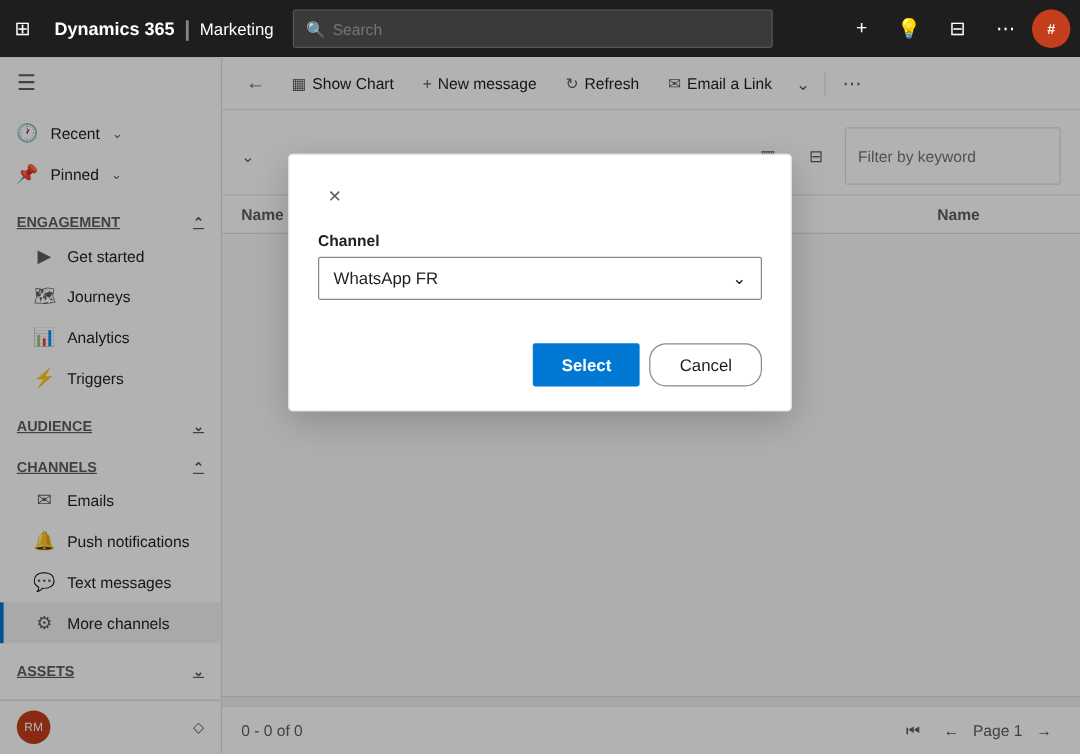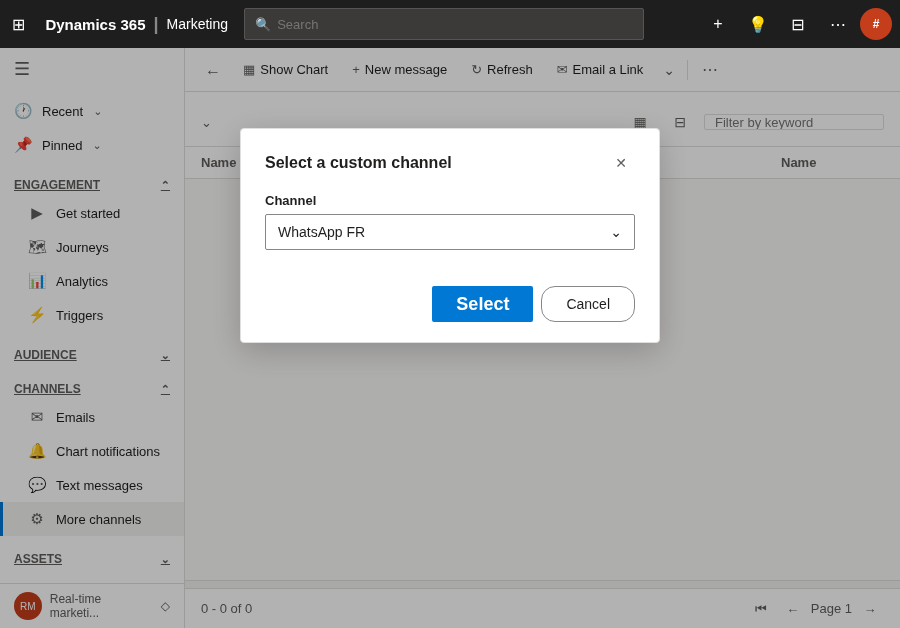--- a/index.html
+++ b/index.html
@@ -163,21 +163,21 @@
     }
     .page-title { font-size: 18px; font-weight: 600; color: #201f1e; }
     .page-title-chevron { color: #605e5c; font-size: 13px; cursor: pointer; }
     .page-header-actions { margin-left: auto; display: flex; align-items: center; gap: 8px; }
     .icon-btn-sm {
       width: 32px; height: 32px;
       display: flex; align-items: center; justify-content: center;
       cursor: pointer; border-radius: 2px; color: #605e5c;
     }
     .filter-input {
-      height: 16px; width: 180px;
+      height: 48px; width: 180px;
       border: 1px solid #e1dfdd; border-radius: 2px;
       padding: 0 10px; font-size: 13px; color: #aaa; background: #fff;
       outline: none;
     }
 
     
     .table-header {
       display: flex; align-items: center;
       padding: 8px 16px;
       border-bottom: 1px solid #e1dfdd;
@@ -252,21 +252,21 @@
     }
     .modal-footer {
       display: flex; align-items: center; justify-content: flex-end;
       padding: 16px 24px 20px;
       gap: 8px;
     }
     .btn-primary {
       height: 36px; padding: 0 24px;
       background: #0078d4; color: #fff;
       border: none; border-radius: 2px;
-      font-size: 18px; font-weight: 600; cursor: pointer;
+      font-size: 14px; font-weight: 600; cursor: pointer;
     }
     .btn-secondary {
       height: 36px; padding: 0 24px;
       background: #fff; color: #201f1e;
       border: 1px solid #8a8886; border-radius: 14px;
       font-size: 14px; cursor: pointer;
     }
   </style>
 </head>
 <body>
@@ -343,21 +343,21 @@
       <div class="sidebar-group-header">
         <span>Channels</span>
         <span class="sidebar-chevron">⌃</span>
       </div>
       <div class="sidebar-plain-item">
         <span class="sidebar-item-icon">✉</span>
         <span>Emails</span>
       </div>
       <div class="sidebar-plain-item">
         <span class="sidebar-item-icon">🔔</span>
-        <span>Chart notifications</span>
+        <span>Push notifications</span>
       </div>
       <div class="sidebar-plain-item">
         <span class="sidebar-item-icon">💬</span>
         <span>Text messages</span>
       </div>
       <div class="sidebar-plain-item active" style="background:#f3f2f1;position:relative;">
         <span style="position:absolute;left:0;top:0;bottom:0;width:3px;background:#0078d4;"></span>
         <span class="sidebar-item-icon">⚙</span>
         <span>More channels</span>
       </div>
@@ -365,21 +365,20 @@
 
     <div class="sidebar-section">
       <div class="sidebar-group-header">
         <span>Assets</span>
         <span class="sidebar-chevron">⌄</span>
       </div>
     </div>
 
     <div class="sidebar-bottom">
       <div class="sidebar-bottom-avatar">RM</div>
-      <span>Real-time marketi...</span>
       <span style="margin-left:auto;">◇</span>
     </div>
   </div>
 
   <div class="main">
 
     <div class="command-bar">
       <span class="cmd-back">←</span>
       <button class="cmd-btn">
         <span class="cmd-btn-icon">▦</span>
@@ -441,21 +440,20 @@
           <span class="page-btn">→</span>
         </div>
       </div>
     </div>
   </div>
 </div>
 
 <div class="modal-overlay">
   <div class="modal">
     <div class="modal-header">
-      <span class="modal-title">Select a custom channel</span>
       <span class="modal-close">✕</span>
     </div>
     <div class="modal-body">
       <div class="modal-field-label">Channel</div>
       <div class="modal-select">
         <span>WhatsApp FR</span>
         <span>⌄</span>
       </div>
     </div>
     <div class="modal-footer">

